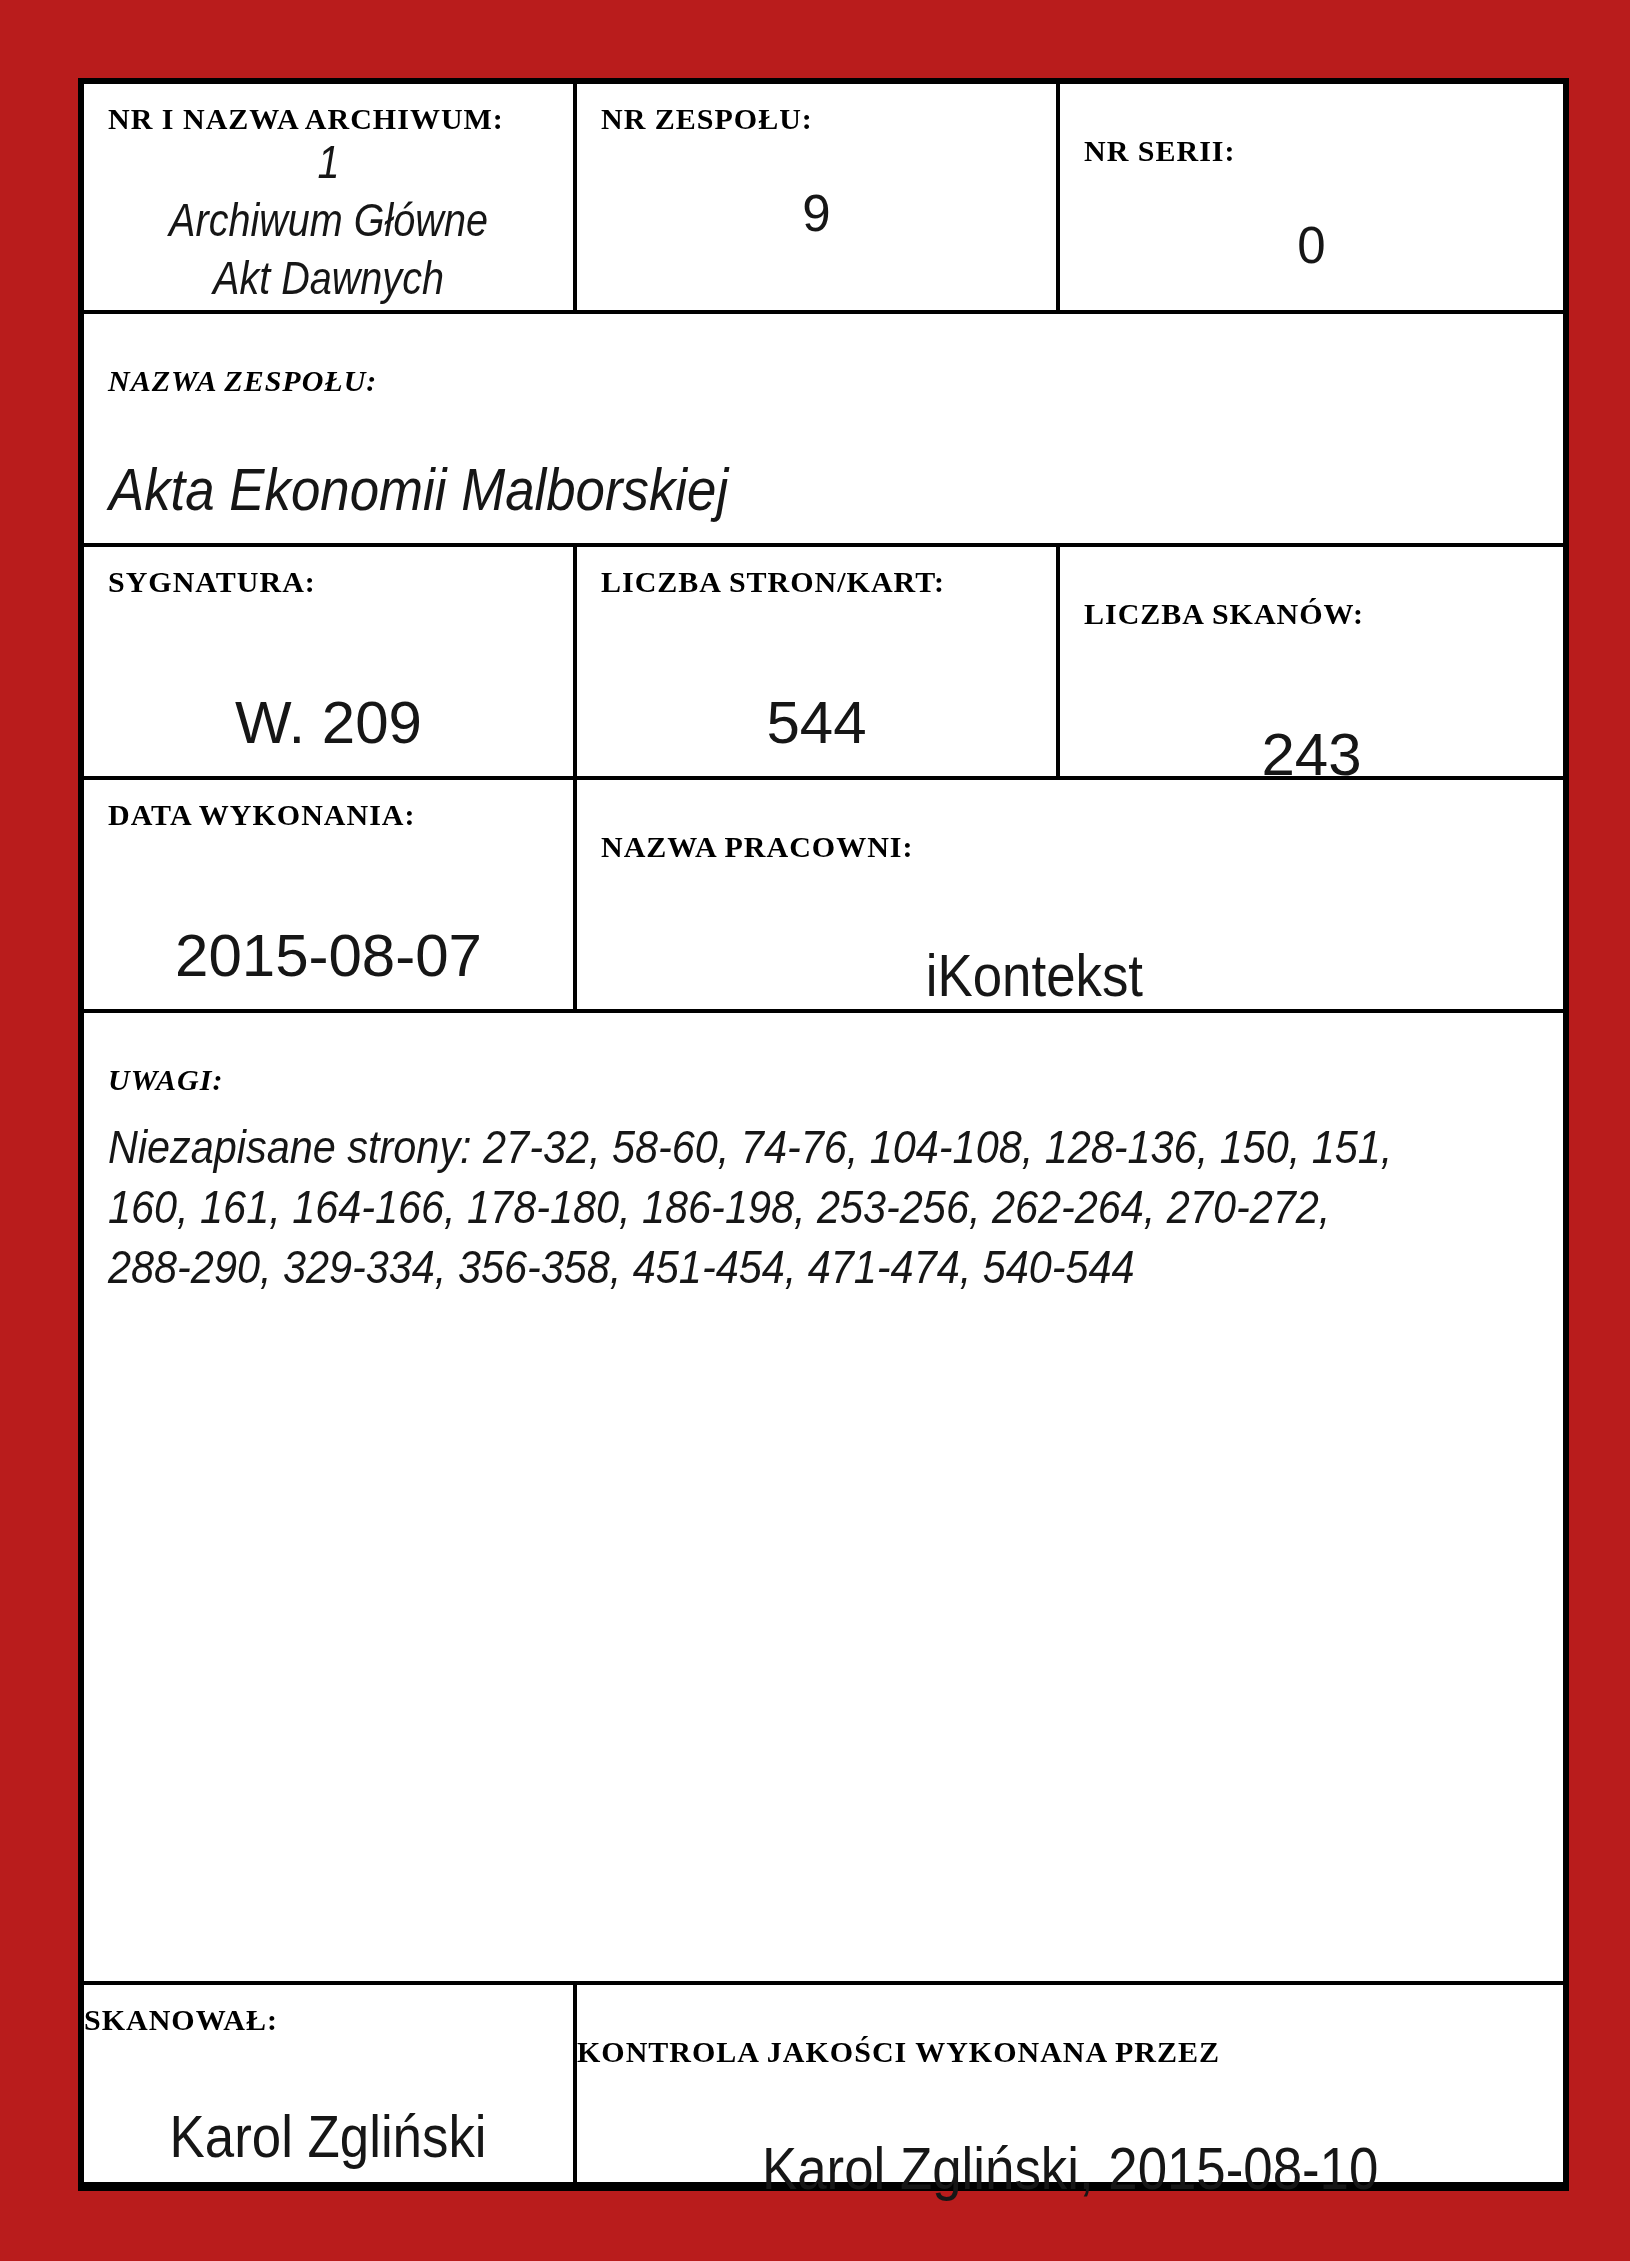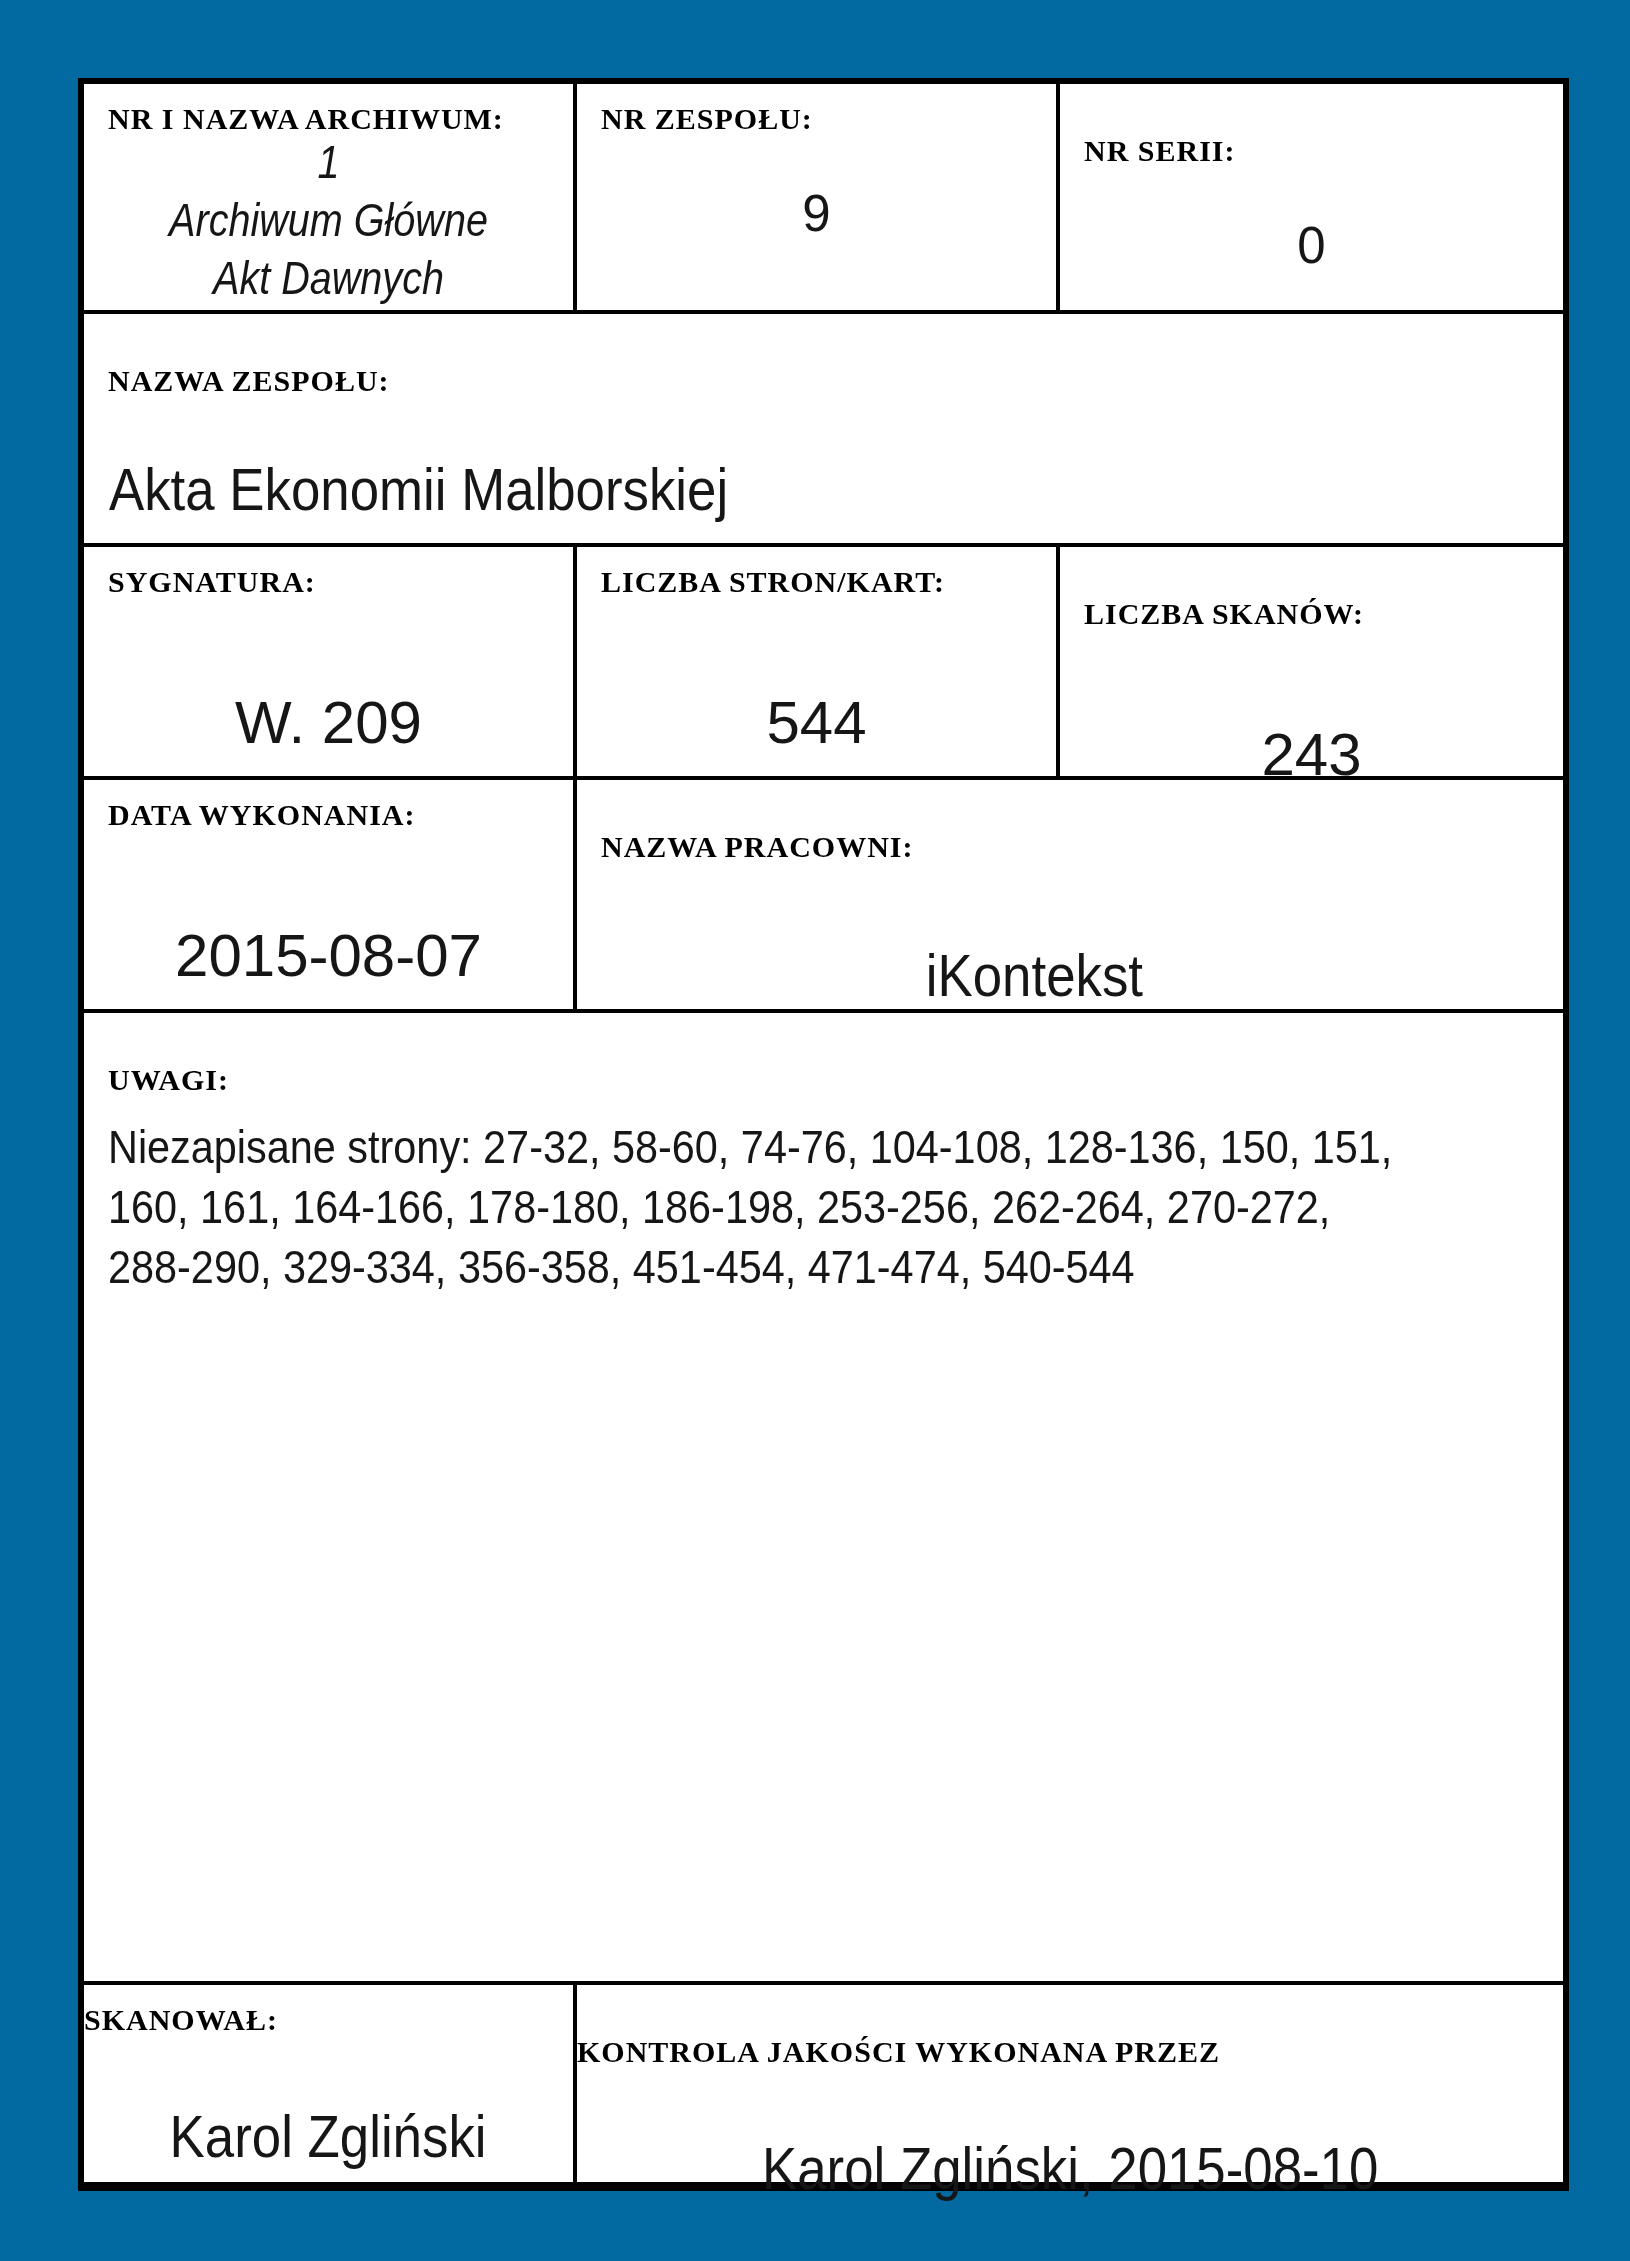--- a/index.html
+++ b/index.html
@@ -1,31 +1,31 @@
 <!DOCTYPE html>
 <html style="font-size:10.5px"><head>
 <meta charset="utf-8">
 <style>
   html,body{margin:0;padding:0;background:#ffffff;}
   .page{
-    position:relative;width:1630px;height:2261px;background:#0369a1;
+    position:relative;width:1630px;height:2261px;background:#b91c1c;
     font-family:"Liberation Sans",sans-serif;color:#161616;overflow:hidden;
   }
   .sheet{
     position:absolute;left:78px;top:78px;width:1491px;height:2113px;
     box-sizing:border-box;border:6.6px solid #000;border-bottom-width:9.2px;
     display:grid;
     grid-template-columns:493px 483px 1fr;
     grid-template-rows:230px 233px 233px 233px 972px 1fr;
     background:#fff;
   }
   .cell{position:relative;border-right:4px solid #000;border-bottom:4.6px solid #000;}
   .cell.lastcol{border-right:none;margin-top:32px;}
   .cell.lastrow{border-bottom:none;}
-  .span3{grid-column:1/4;}
+  .span3{grid-column:1/4;font-style:italic;}
   .span23{grid-column:2/4;}
 
   .lbl{
     position:absolute;top:18.4px;left:24px;
     font-family:"Liberation Serif",serif;font-weight:bold;font-size:30px;
     letter-spacing:1px;color:#000;white-space:nowrap;line-height:1.15;
   }
   .lbl.centered{left:0;right:0;}
   .sublbl{
     position:absolute;top:69px;left:0;right:0;text-align:center;

